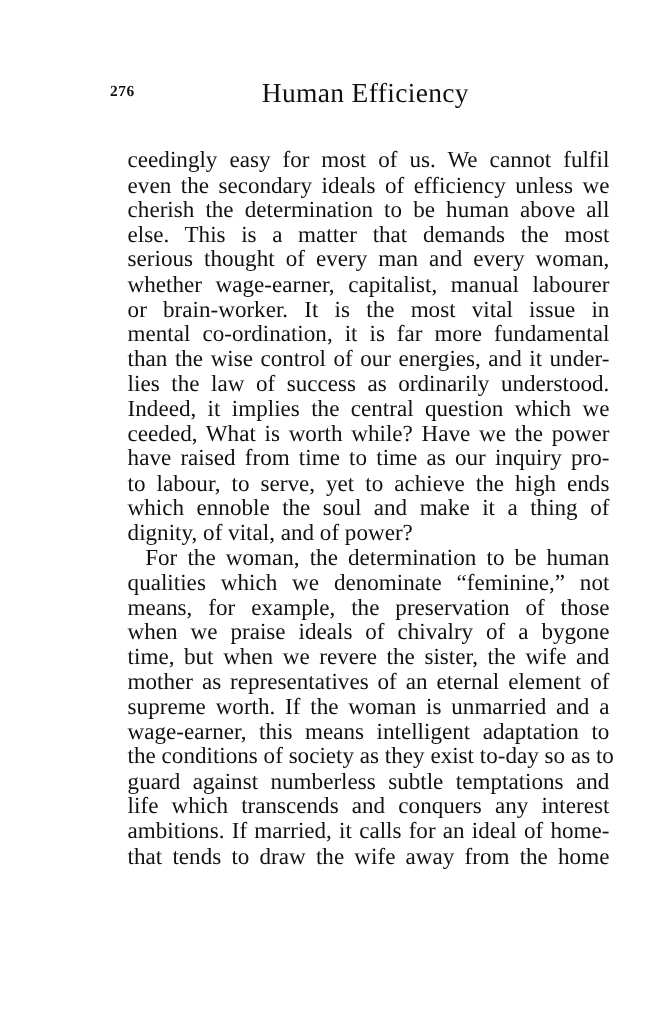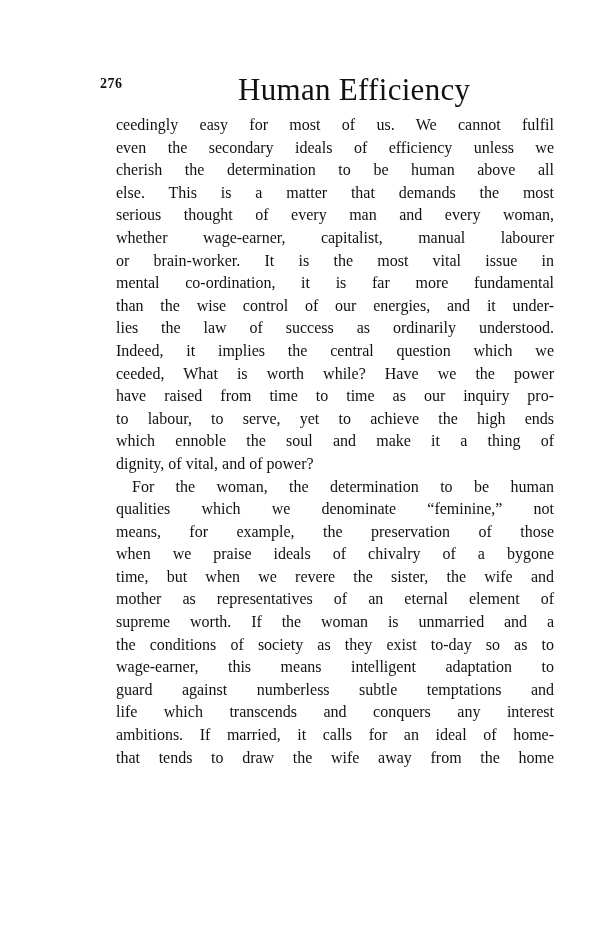--- a/index.html
+++ b/index.html
@@ -34,30 +34,30 @@
       left: 0;
       top: 4px;
       font-size: 14px;
       font-weight: bold;
       letter-spacing: 0.5px;
     }
     .running-title {
       position: absolute;
       left: 138px;
       top: 0;
-      font-size: 31px;
+      font-size: 25px;
       font-weight: normal;
       letter-spacing: 0.3px;
     }
     .body-text {
       position: absolute;
       left: 116px;
-      top: 114px;
+      top: 134px;
       width: 438px;
-      font-size: 16px;
+      font-size: 21px;
       line-height: 22.6px;
     }
     .line {
       display: block;
       white-space: nowrap;
       text-align: justify;
       text-align-last: justify;
       height: 22.6px;
     }
     .line.last {
@@ -93,20 +93,20 @@
     <span class="line">to labour, to serve, yet to achieve the high ends</span>
     <span class="line">which ennoble the soul and make it a thing of</span>
     <span class="line last">dignity, of vital, and of power?</span>
     <span class="line indent">For the woman, the determination to be human</span>
     <span class="line">qualities which we denominate “feminine,” not</span>
     <span class="line">means, for example, the preservation of those</span>
     <span class="line">when we praise ideals of chivalry of a bygone</span>
     <span class="line">time, but when we revere the sister, the wife and</span>
     <span class="line">mother as representatives of an eternal element of</span>
     <span class="line">supreme worth.  If the woman is unmarried and a</span>
+    <span class="line">wage-earner, this means intelligent adaptation to</span>
     <span class="line">the conditions of society as they exist to-day so as to</span>
-    <span class="line">wage-earner, this means intelligent adaptation to</span>
     <span class="line">guard against numberless subtle temptations and</span>
     <span class="line">life which transcends and conquers any interest</span>
     <span class="line">ambitions.  If married, it calls for an ideal of home-</span>
     <span class="line">that tends to draw the wife away from the home</span>
   </div>
 </div>
 
 </body></html>

